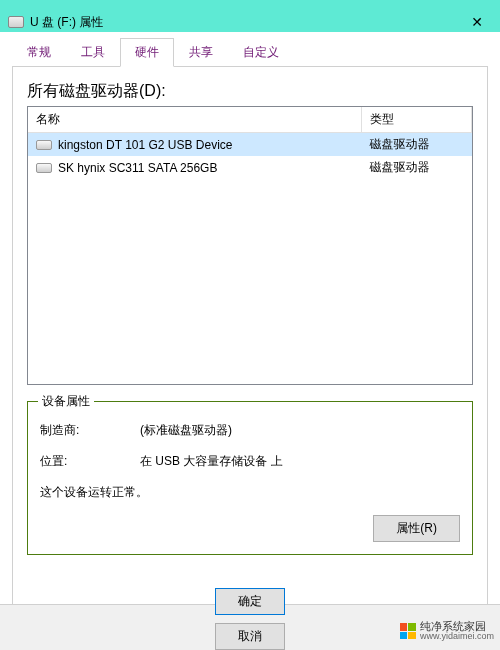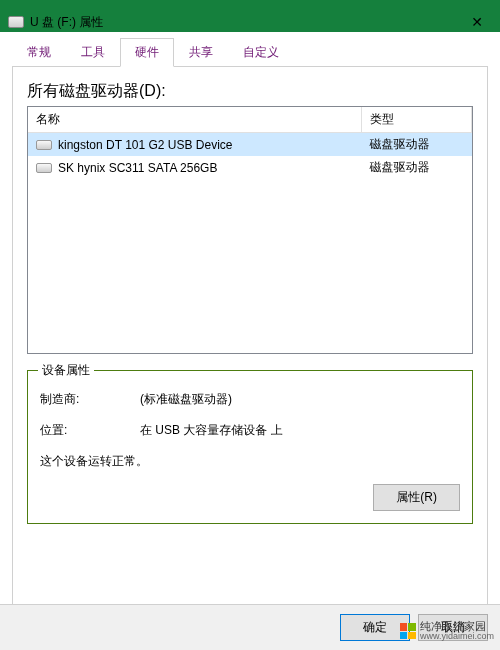--- a/index.html
+++ b/index.html
@@ -10,21 +10,21 @@
   width: 500px;
   height: 650px;
   overflow: hidden;
   position: relative;
 }
 .titlebar {
   height: 32px;
   display: flex;
   align-items: center;
   padding: 12px 0 0 8px;
-  background: #15803d;
+  background: #5eead4;
   color: #000;
 }
 .titlebar .drive-icon {
   width: 16px; height: 12px;
   background: linear-gradient(#f0f0f0,#d0d0d0);
   border: 1px solid #888;
   border-radius: 2px;
   margin-right: 6px;
 }
 .titlebar .title { flex: 1; font-size: 12px; }
@@ -70,21 +70,21 @@
 }
 
 .section-label {
   font-size: 16px;
   margin-bottom: 4px;
 }
 
 .drivelist {
   border: 1px solid #828790;
   background: #fff;
-  height: 248px;
+  height: 279px;
   overflow: auto;
 }
 .drivelist table {
   width: 100%;
   border-collapse: collapse;
   font-size: 12px;
 }
 .drivelist thead th {
   text-align: left;
   font-weight: normal;
@@ -155,20 +155,21 @@
   position: absolute;
   bottom: 0; left: 0; right: 0;
   height: 46px;
   background: #f0f0f0;
   border-top: 1px solid #d0d0d0;
   display: flex;
   align-items: center;
   justify-content: flex-end;
   gap: 8px;
   padding: 0 12px;
+  flex-direction: column;
 }
 
 .watermark {
   position: absolute;
   right: 6px;
   bottom: 8px;
   font-size: 11px;
   color: #333;
   display: flex;
   align-items: center;

